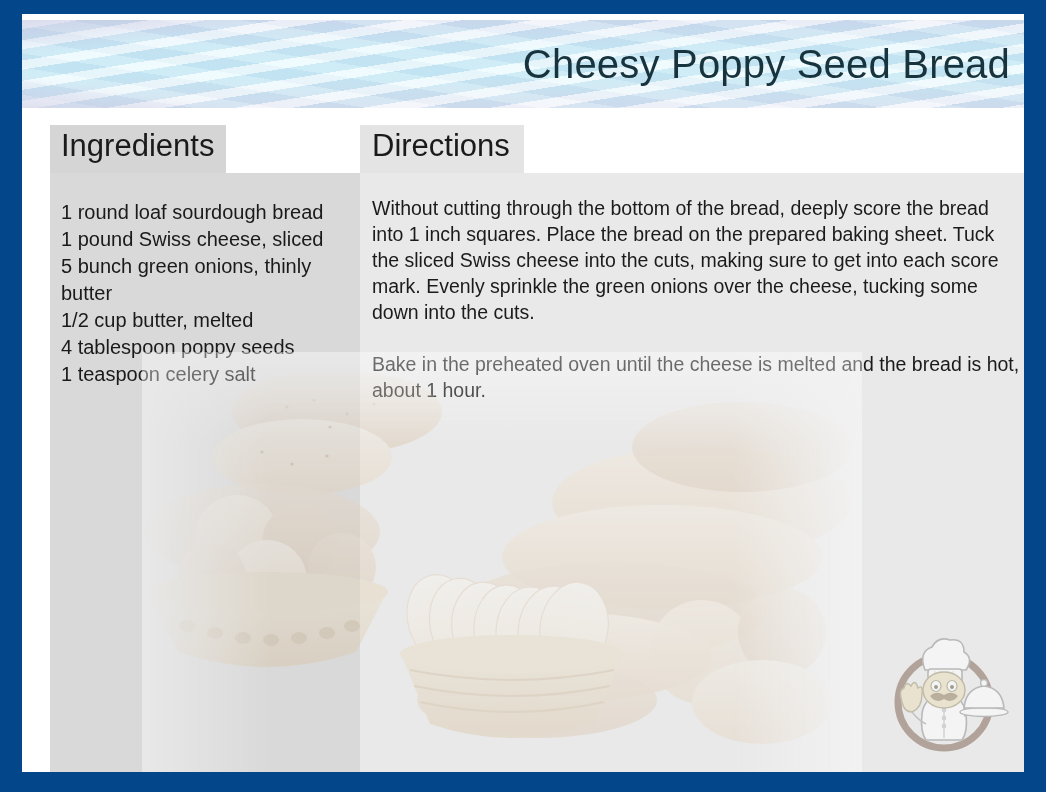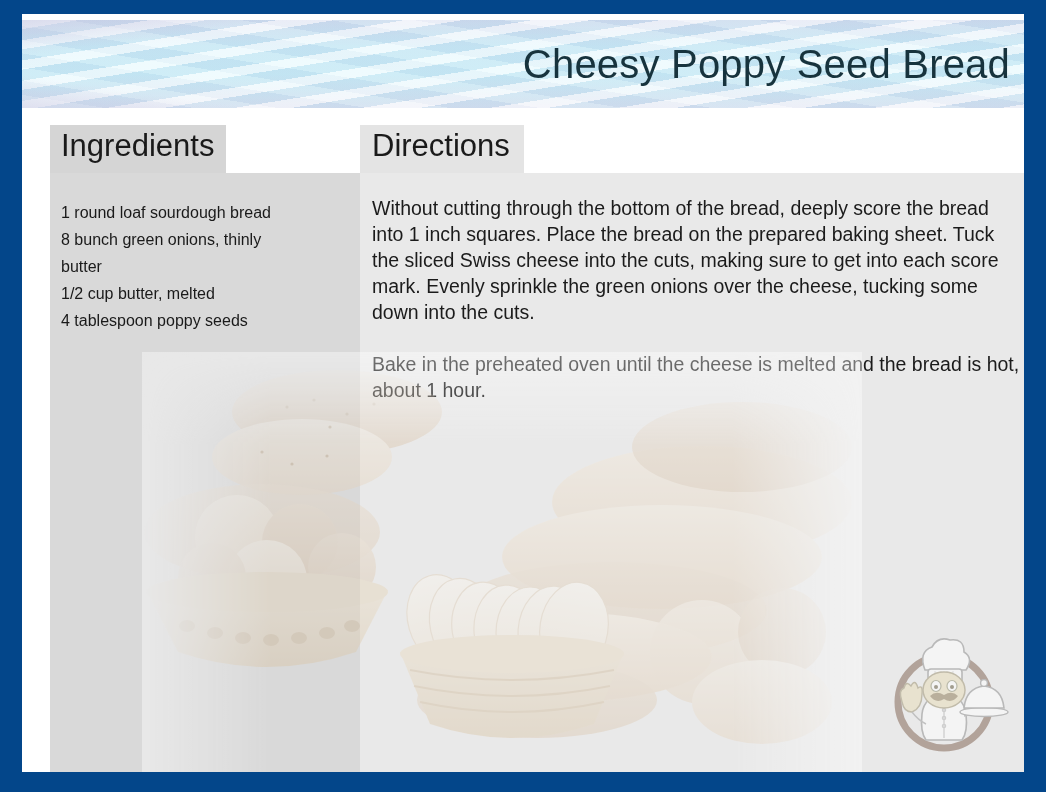--- a/index.html
+++ b/index.html
@@ -89,21 +89,21 @@
   #ingredients-tab-filler {
     position: absolute;
     top: 0; left: 176px;
     width: 154px; height: 48px;
     background: #ffffff;
   }
   #ingredients-list {
     position: absolute;
     left: 11px; top: 74px;
     width: 302px;
-    font-size: 16px;
+    font-size: 20px;
     line-height: 27px;
     color: #1a1a1a;
   }
   #ingredients-list li { list-style: none; }
 
   #directions-panel {
     position: absolute;
     top: 111px; left: 338px;
     width: 664px; height: 647px;
     background: #e9e9e9;
@@ -175,24 +175,26 @@
     </div>
 
     <section id="ingredients-panel">
       <div id="ingredients-tab">
         <div id="ingredients-heading">Ingredients</div>
       </div>
       <div id="ingredients-tab-filler"></div>
 
       <ul id="ingredients-list">
         <li>1 round loaf sourdough bread</li>
-        <li>8 bunch green onions, thinly</li>
+        <li>1 pound Swiss cheese, sliced</li>
+        <li>5 bunch green onions, thinly</li>
         <li>butter</li>
         <li>1/2 cup butter, melted</li>
         <li>4 tablespoon poppy seeds</li>
+        <li>1 teaspoon celery salt</li>
       </ul>
     </section>
 
     <section id="directions-panel">
       <div id="directions-tab">
         <div id="directions-heading">Directions</div>
       </div>
       <div id="directions-tab-filler"></div>
 
       <div id="directions-body">

